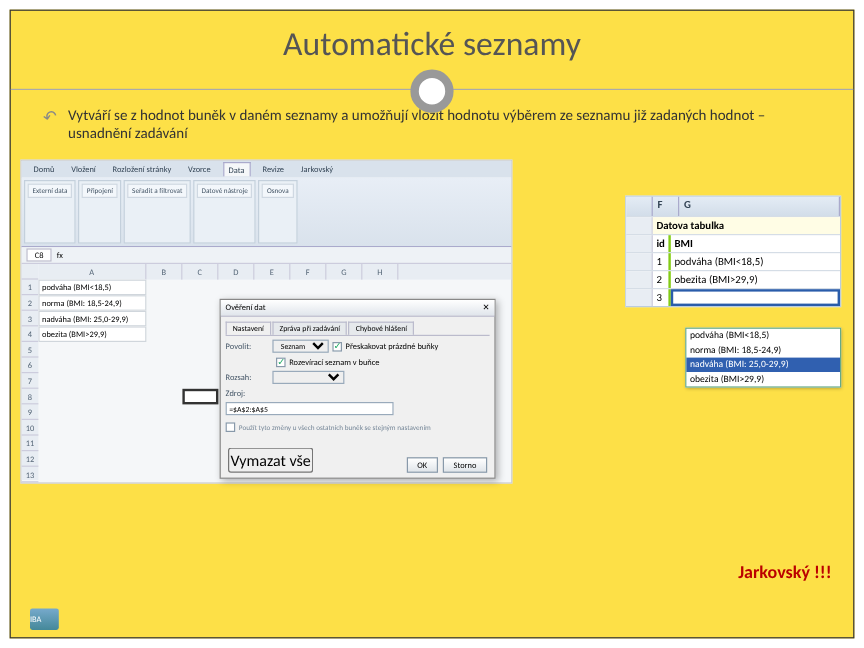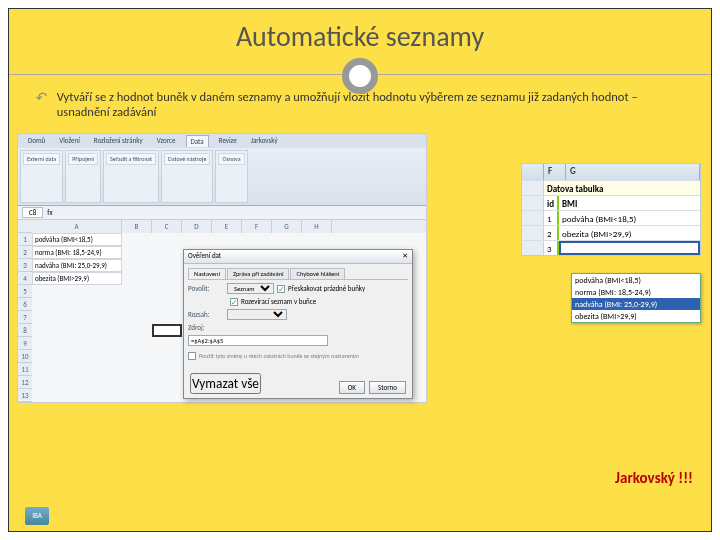--- a/index.html
+++ b/index.html
@@ -47,21 +47,21 @@
 .er-row{display:flex;border-top:1px solid #d5dde6;height:15px}
 .er-row .rh{width:22px;background:#e8edf3;text-align:center;font-size:8px;color:#567;border-right:1px solid #ccd;line-height:15px}
 .er-row .c1{width:15px;padding:0 3px;border-right:2px solid #84cc16;line-height:15px}
 .er-row .c2{flex:1;padding:0 3px;line-height:15px}
 .er-cat{background:#fffde5;font-weight:bold;text-align:left}
 .dd{position:absolute;right:2px;top:140px;width:130px;background:#fff;border:1px solid #6a8;font-size:8px;box-shadow:1px 1px 3px rgba(0,0,0,.3)}
 .dd div{padding:1px 3px;white-space:nowrap;overflow:hidden}
 .dd .sel{background:#3060b0;color:#fff}
 .cta{position:absolute;right:18px;bottom:44px;color:#b00;font-weight:bold;font-size:15px}
 .footer{position:absolute;left:16px;bottom:6px;display:flex;gap:6px;align-items:center}
-.logo{width:24px;height:18px;background:linear-gradient(#7ac,#489);border-radius:2px;font-size:7px;color:#fff;text-align:center;line-height:18px}
+.logo{width:24px;height:18px;background:linear-gradient(#7ac,#489);border-radius:2px;font-size:7px;color:#fff;line-height:18px}
 .ftxt{font-size:9px;color:#6a7a8a;line-height:1.1}
 .chk{width:8px;height:8px;border:1px solid #89a;display:inline-block;background:#fff;position:relative}
 .chk.on::after{content:"✓";position:absolute;top:-2px;left:0;font-size:8px;color:#2a6}
 </style>
 </head>
 <body>
 
 <div class="frame">
   <div class="title">Automatické seznamy</div>
   <div class="circle"></div>

